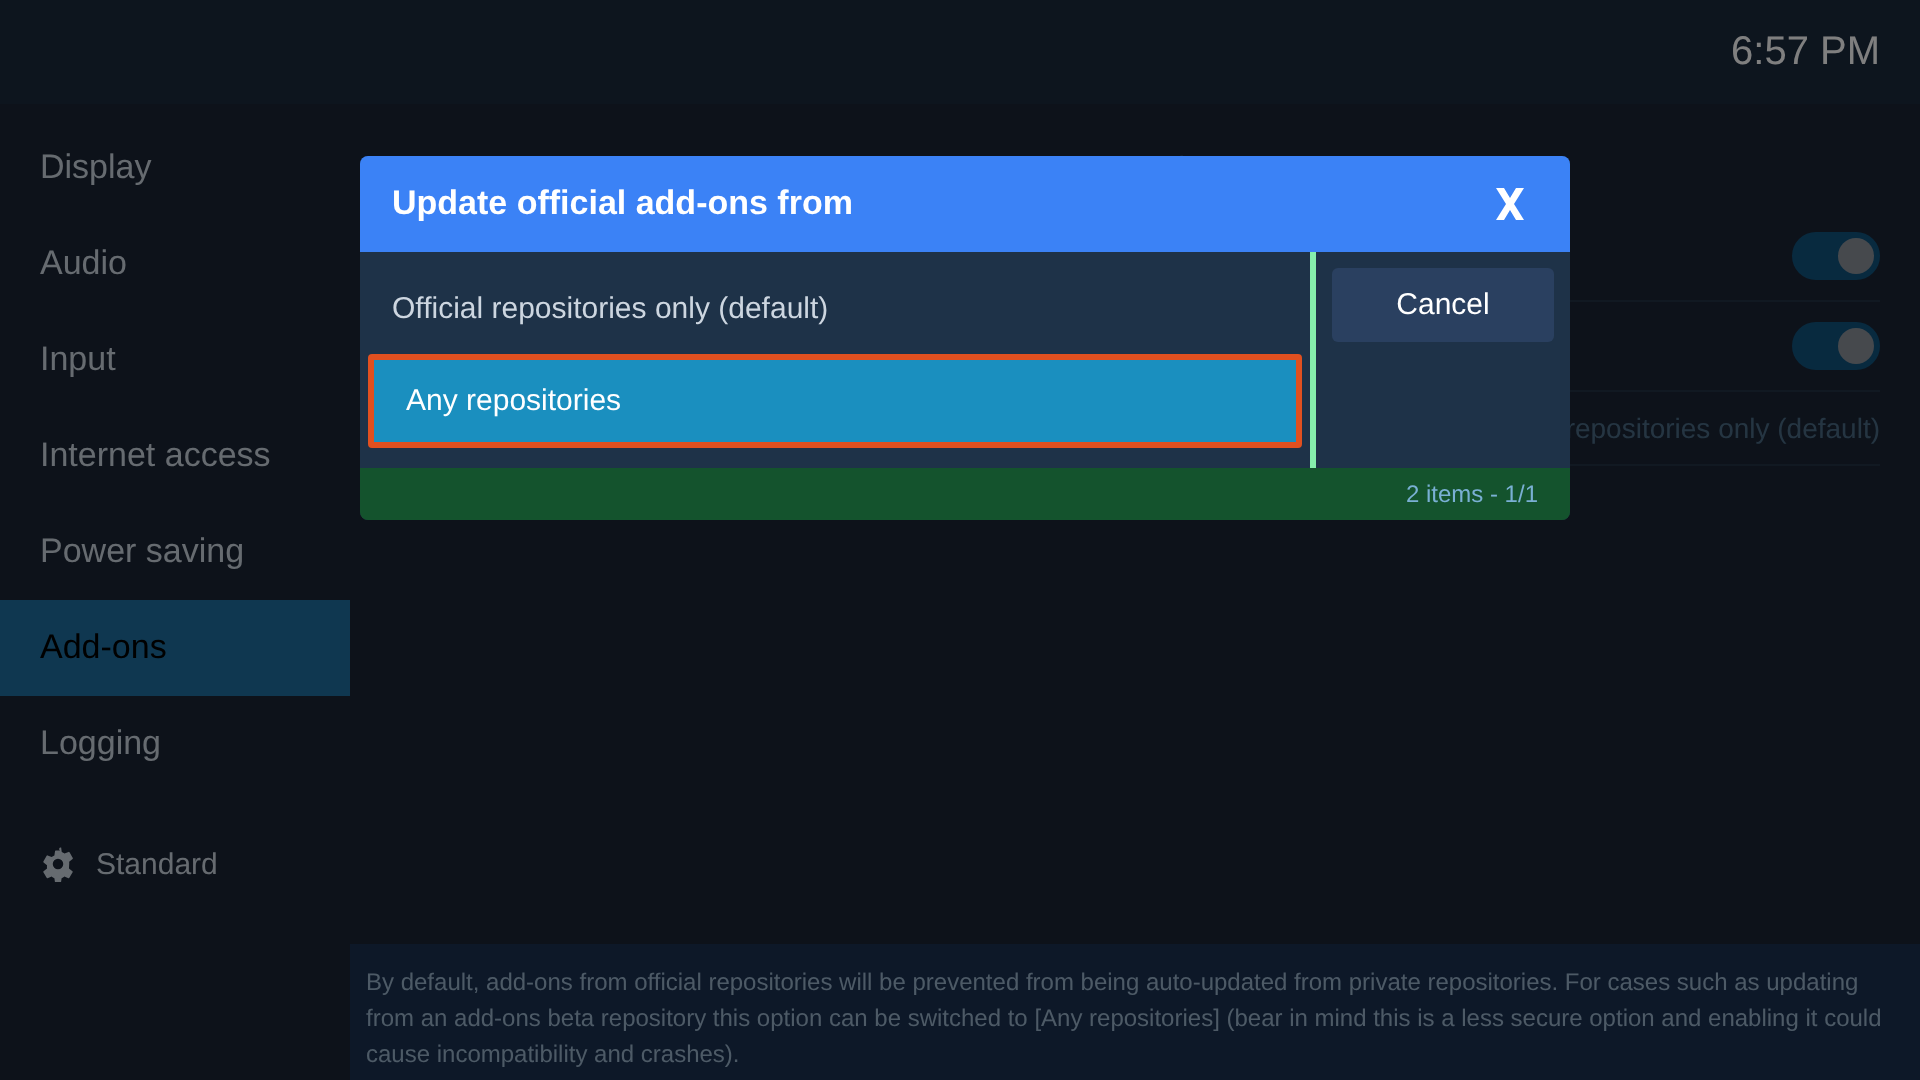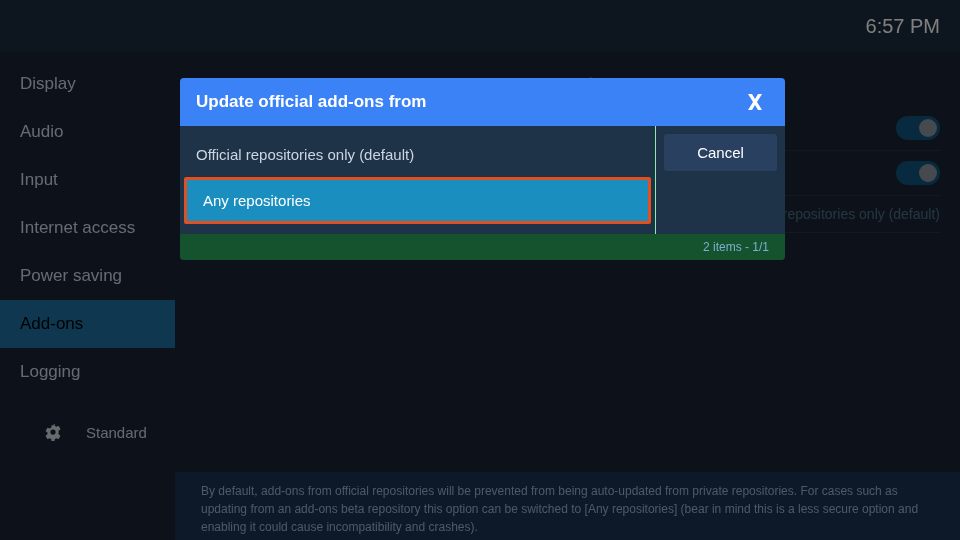--- a/index.html
+++ b/index.html
@@ -40,24 +40,23 @@
     }
 
     .sidebar-bottom {
       position: absolute;
       bottom: 0;
       left: 0;
       width: 175px;
       padding: 14px 20px;
       display: flex;
       align-items: center;
-      gap: 24px;
+      gap: 10px;
       font-size: 15px;
       color: #cdd6e0;
-      margin-left: 24px;
     }
 
     .gear-icon {
       width: 18px;
       height: 18px;
     }
 
     
     .header {
       position: absolute;
@@ -201,21 +200,21 @@
       border: 3px solid #e05020;
       margin: 2px 4px;
       border-radius: 2px;
     }
 
     .modal-actions {
       width: 130px;
       display: flex;
       flex-direction: column;
       padding: 8px;
-      border-left: 1px solid #86efac;
+      border-left: 3px solid #86efac;
     }
 
     .modal-cancel-btn {
       background: #2a4060;
       color: #fff;
       border: none;
       padding: 10px 20px;
       font-size: 15px;
       cursor: pointer;
       border-radius: 3px;
@@ -230,21 +229,21 @@
       color: #7ab0d4;
     }
 
     
     .description-bar {
       position: absolute;
       bottom: 0;
       left: 175px;
       right: 0;
       background: #1a3050;
-      padding: 10px 26px;
+      padding: 10px 8px;
       font-size: 12px;
       color: #9ab4cc;
       line-height: 1.5;
       height: 68px;
       overflow: hidden;
     }
   </style>
 </head>
 <body>
 

